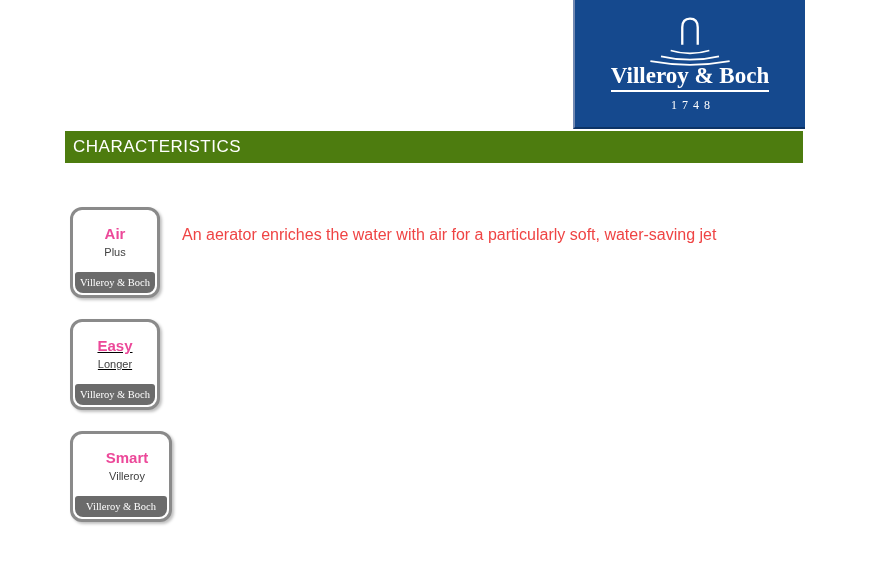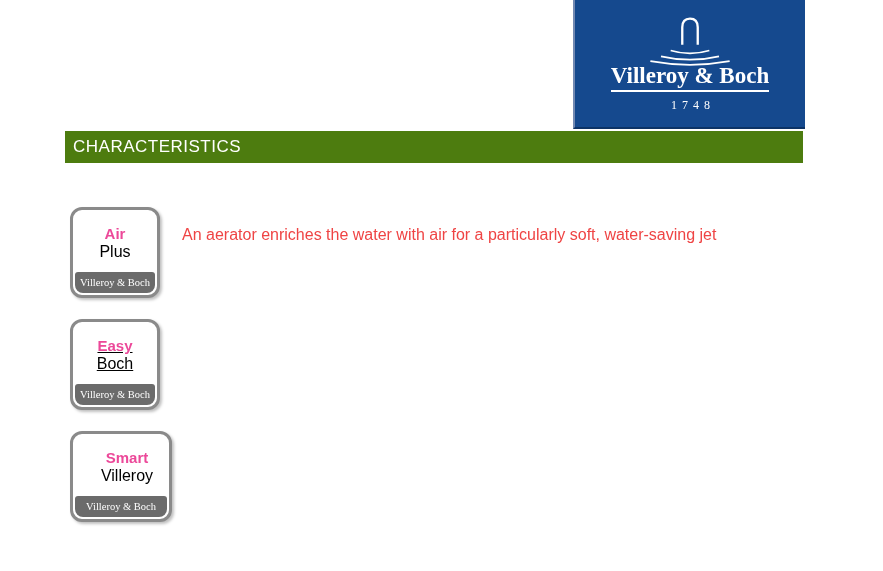--- a/index.html
+++ b/index.html
@@ -97,22 +97,22 @@
   }
   .badge-line1 {
     margin-top: 15px;
     font-size: 15px;
     font-weight: bold;
     color: #ec4899;
     line-height: 18px;
     text-align: center;
   }
   .badge-line2 {
-    font-size: 16px;
-    color: #000000;
+    font-size: 11px;
+    color: #404040;
     line-height: 18px;
   }
   .badge-banner {
     position: absolute;
     left: 2px;
     right: 2px;
     bottom: 2px;
     height: 21px;
     line-height: 21px;
     background: #6B6B6B;
@@ -163,21 +163,21 @@
 
   <div class="badge badge-1">
     <div class="badge-line1">Air</div>
     <div class="badge-line2">Plus</div>
     <div class="badge-banner">Villeroy &amp; Boch</div>
   </div>
   <div class="desc desc-1">An aerator enriches the water with air for a particularly soft, water-saving jet</div>
 
   <div class="badge badge-2">
     <div class="badge-line1">Easy</div>
-    <div class="badge-line2">Boch</div>
+    <div class="badge-line2">Longer</div>
     <div class="badge-banner">Villeroy &amp; Boch</div>
   </div>
 
   <div class="badge badge-3">
     <div class="badge-line1">Smart</div>
     <div class="badge-line2">Villeroy</div>
     <div class="badge-banner">Villeroy &amp; Boch</div>
   </div>
 
 </div>

